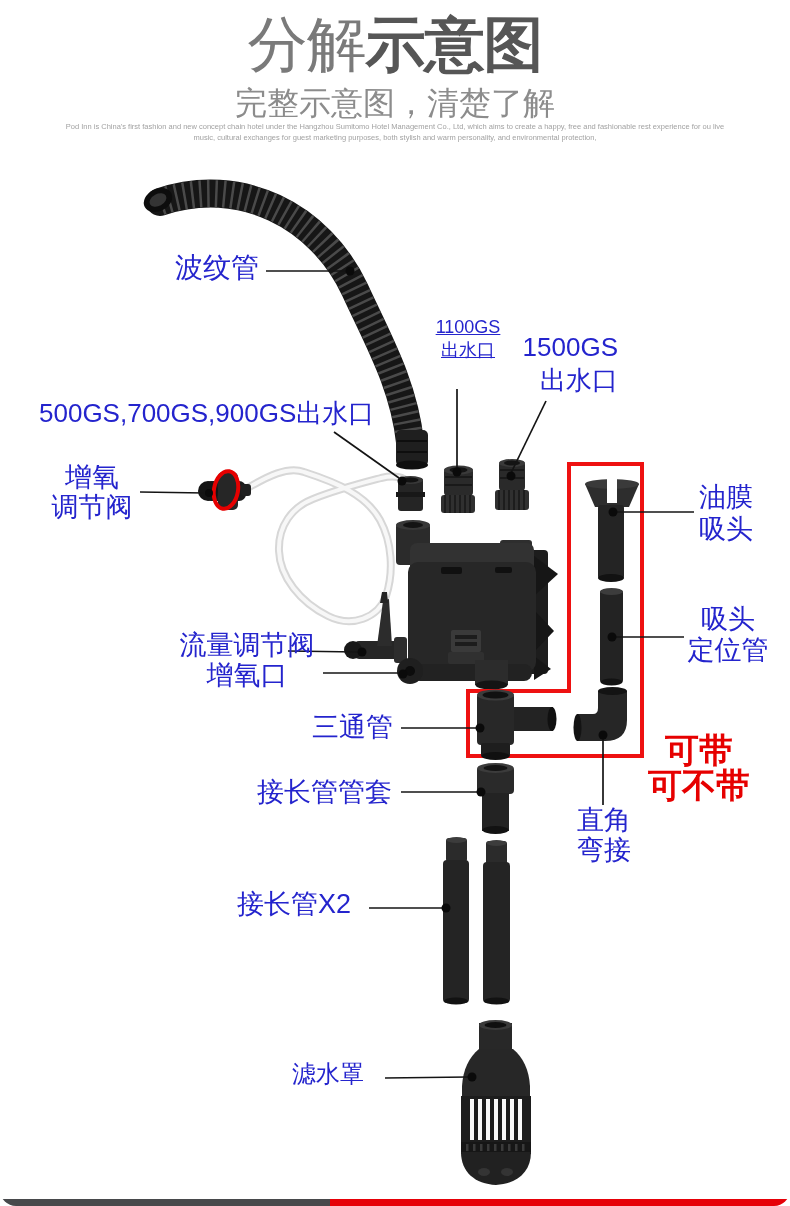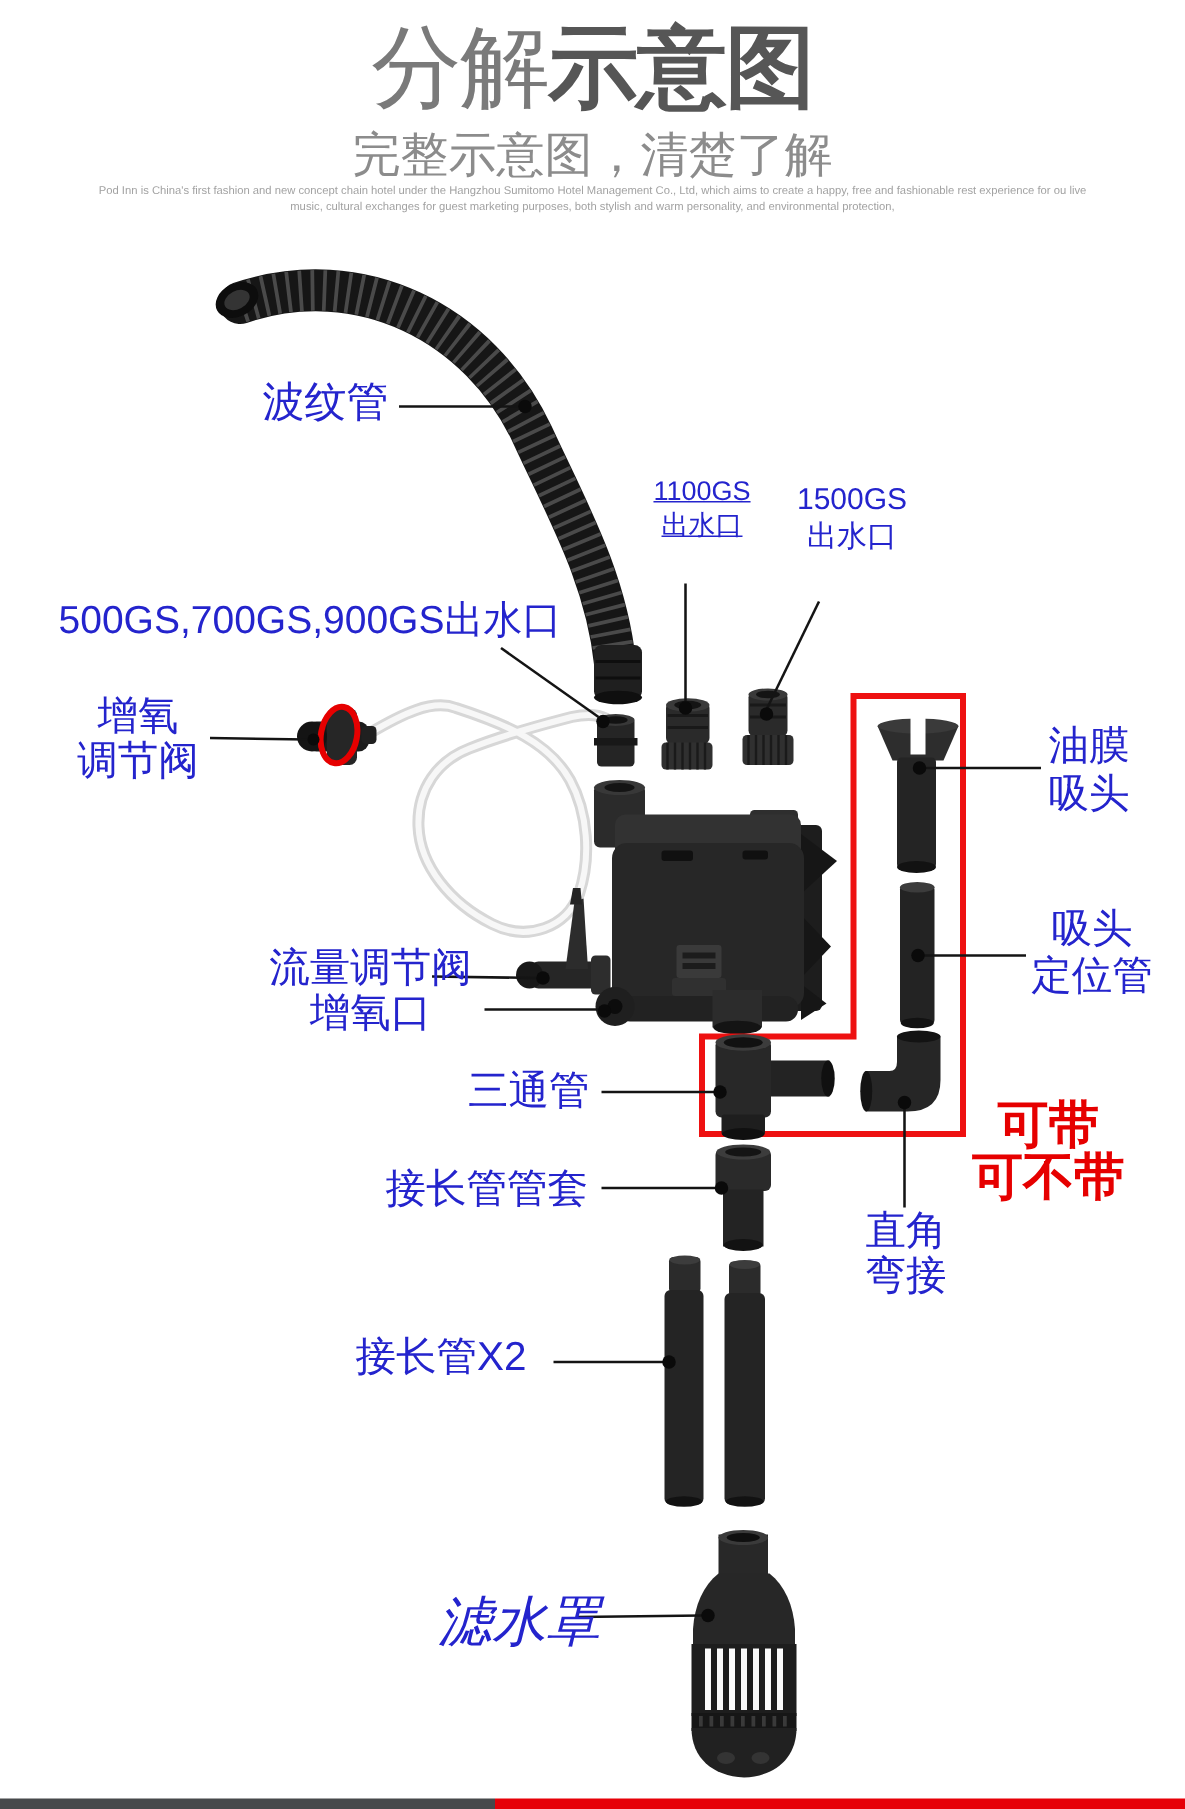--- a/index.html
+++ b/index.html
@@ -1,19 +1,20 @@
 <!DOCTYPE html>
 <html><head>
 <meta charset="utf-8">
 <style>
   html,body{margin:0;padding:0;background:#ffffff;}
   #canvas{
     position:relative;width:790px;height:1206px;margin:0 auto;
     background:#ffffff;overflow:hidden;
     font-family:"Liberation Sans", sans-serif;
+    border-radius:16px;
   }
   
   #title{
     position:absolute;top:10px;left:0;width:790px;text-align:center;
     font-size:60px;letter-spacing:-1px;line-height:1.15;white-space:nowrap;
   }
   #title .t-light{color:#7a7a7a;font-weight:400;}
   #title .t-bold{color:#565656;font-weight:700;}
   #subtitle{
     position:absolute;top:82px;left:0;width:790px;text-align:center;
@@ -27,33 +28,33 @@
   #diagram{position:absolute;top:0;left:0;width:790px;height:1206px;}
   
   .lbl{
     position:absolute;color:#2424cd;font-size:27px;line-height:1.15;
     white-space:nowrap;font-weight:400;
   }
   .lbl.ctr{text-align:center;}
   .lbl span{display:block;}
   #lbl-corrugated{left:175px;top:252px;font-size:28px;}
   #lbl-1100{left:416px;top:316px;width:104px;font-size:18px;line-height:1.27;text-decoration:underline;}
-  #lbl-1500{left:518px;top:321px;width:100px;font-size:20px;line-height:1.27;}
+  #lbl-1500{left:518px;top:331px;width:100px;font-size:26px;line-height:1.27;text-align:right;}
   #lbl-500{left:39px;top:399px;font-size:26px;}
   #lbl-airvalve{left:42px;top:462px;width:100px;line-height:1.12;}
   #lbl-oilfilm{left:684px;top:481px;width:84px;line-height:1.2;}
   #lbl-postube{left:680px;top:604px;width:96px;line-height:1.15;}
   #lbl-airport{left:168px;top:630px;width:158px;line-height:1.12;}
   #lbl-tee{left:312px;top:712px;}
   #lbl-optional{left:644px;top:733px;width:110px;font-size:34px;font-weight:700;
                 color:#e60000;line-height:1.02;text-align:center;}
   #lbl-sleeve{left:257px;top:777px;}
   #lbl-elbow{left:568px;top:806px;width:72px;line-height:1.1;}
   #lbl-extx2{left:237px;top:889px;}
-  #lbl-strainer{left:292px;top:1060px;font-size:36px;font-style:italic;}
+  #lbl-strainer{left:292px;top:1060px;font-size:24px;}
   
   #footer-left{position:absolute;left:0;top:1199px;width:330px;height:7px;background:#47494b;}
   #footer-right{position:absolute;left:330px;top:1199px;width:460px;height:7px;background:#e60008;}
 </style>
 </head>
 <body>
 
 <div id="canvas">
 
   <div id="title"><span class="t-light">分解</span><span class="t-bold">示意图</span></div>

